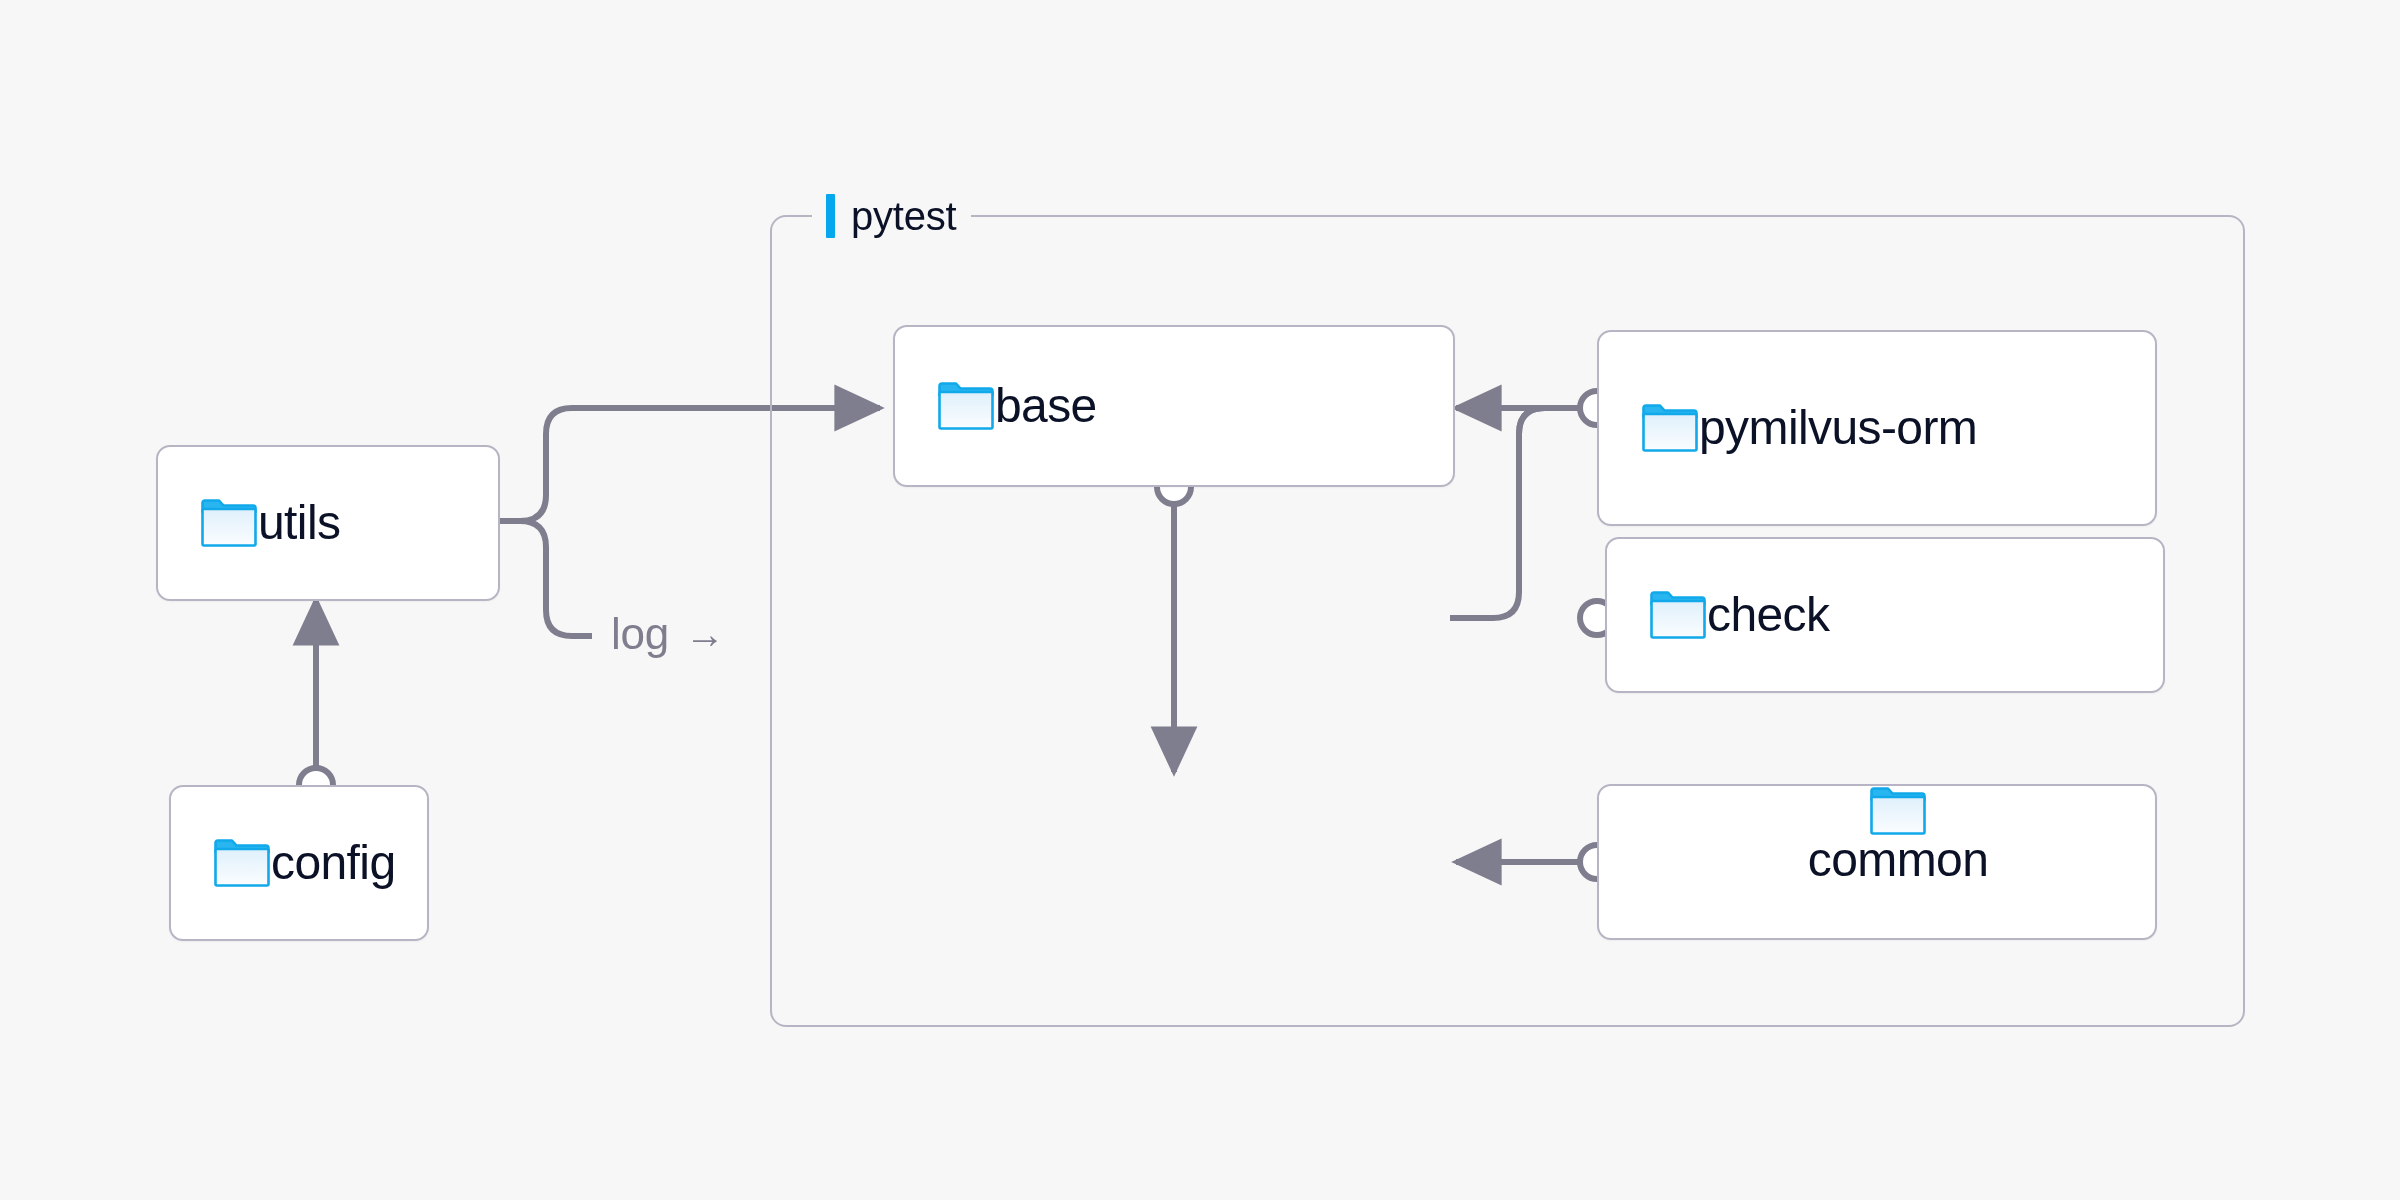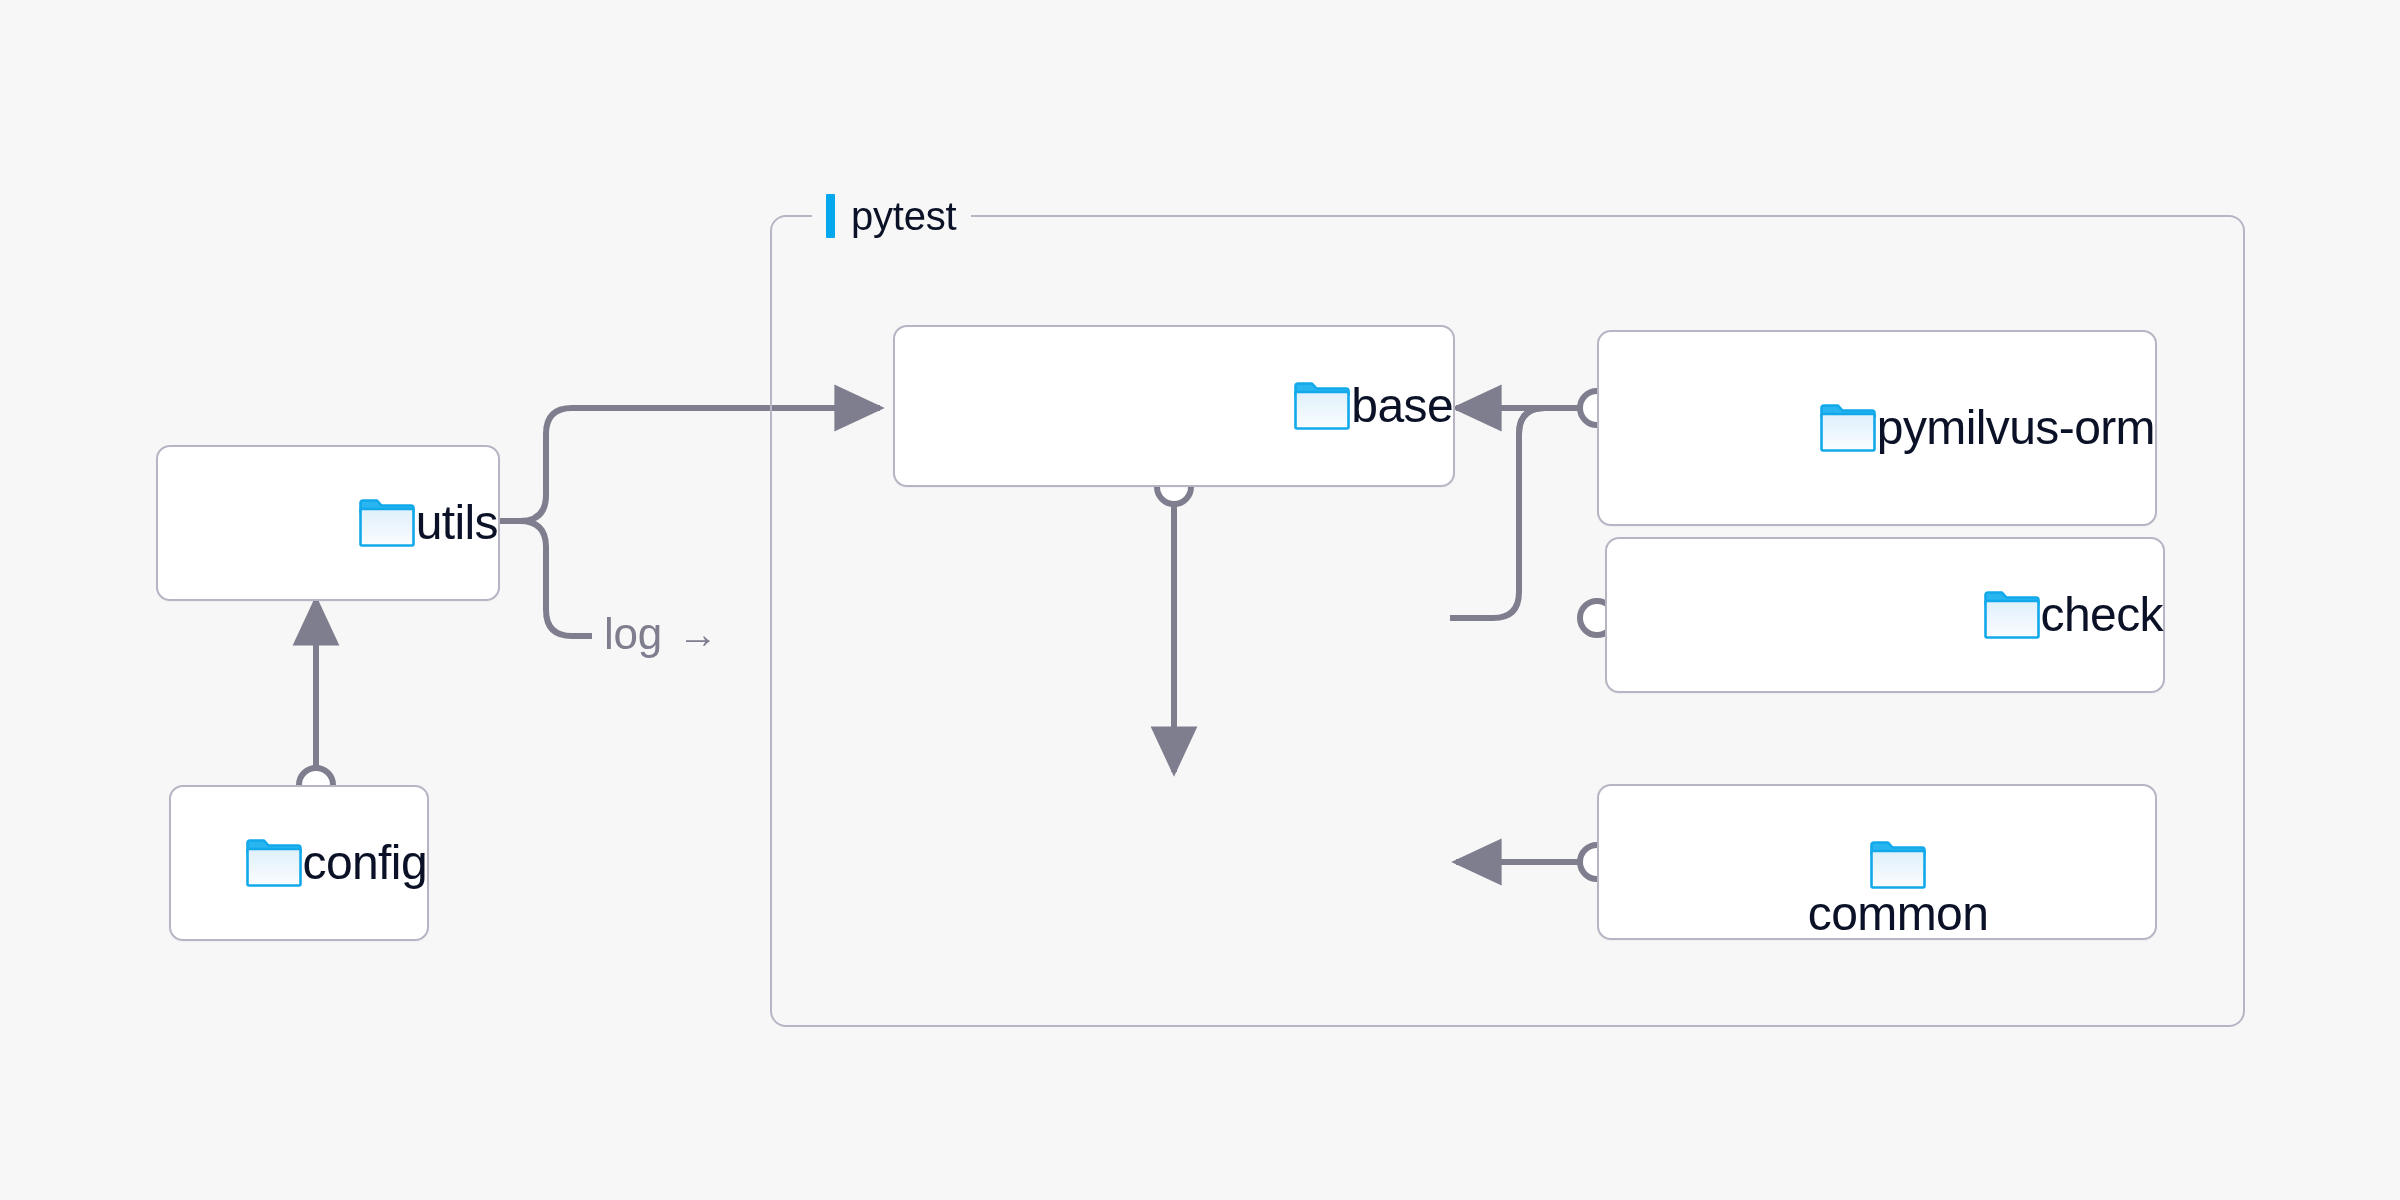--- a/index.html
+++ b/index.html
@@ -62,21 +62,20 @@
   .node {
     position: absolute;
     box-sizing: border-box;
     background: #ffffff;
     border: 2px solid #b7b5c4;
     border-radius: 14px;
     display: flex;
     align-items: center;
     padding-left: 42px;
     box-shadow: 0 1px 2px rgba(18, 20, 40, 0.04);
-    justify-content: flex-end;
   }
   .node-label {
     font-size: 48px;
     color: #0b1126;
     letter-spacing: -0.6px;
     white-space: nowrap;
     line-height: 1;
   }
 
   
@@ -91,20 +90,21 @@
   .edge-label {
     position: absolute;
     display: flex;
     align-items: center;
     gap: 16px;
     color: #7f7e8f;
     font-size: 44px;
     letter-spacing: -0.3px;
     white-space: nowrap;
     line-height: 1;
+    margin-left: 7px;
   }
   .edge-label-arrow {
     font-size: 40px;
     line-height: 1;
   }
 </style>
 </head>
 <body>
 
 <div id="canvas">

